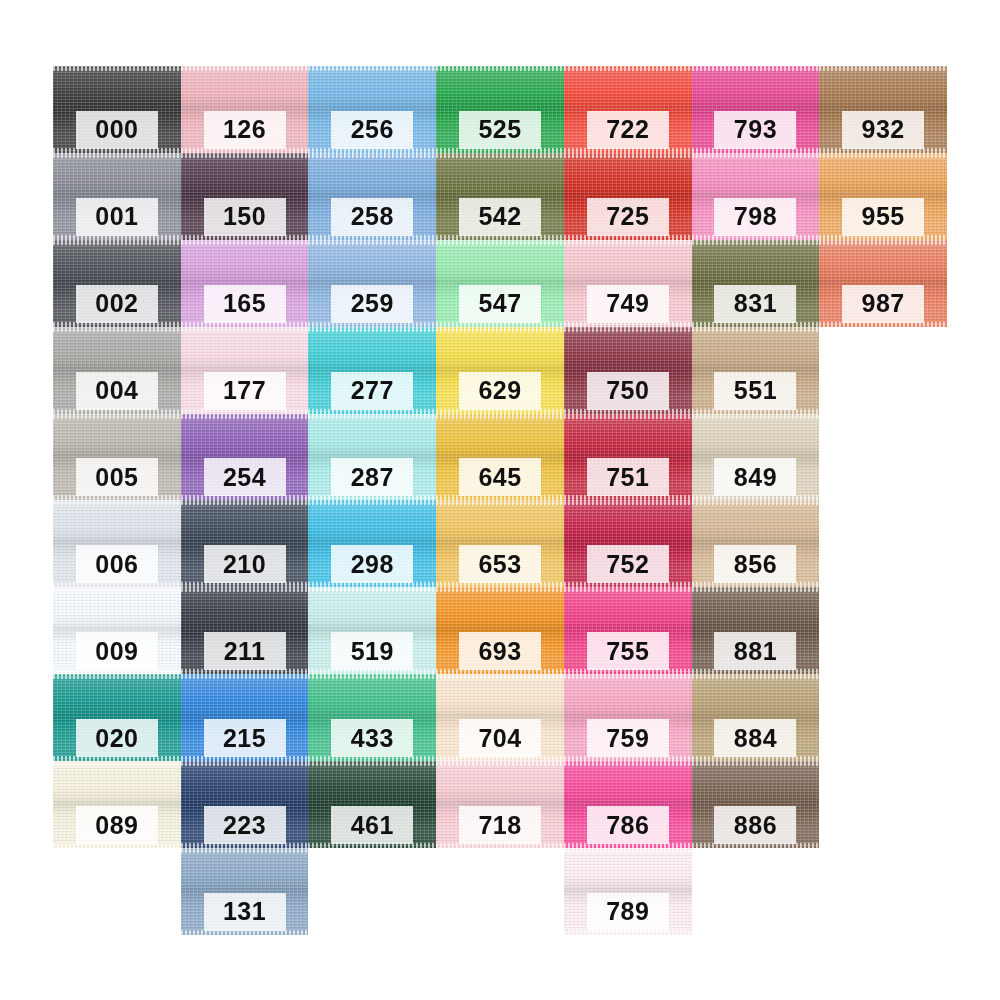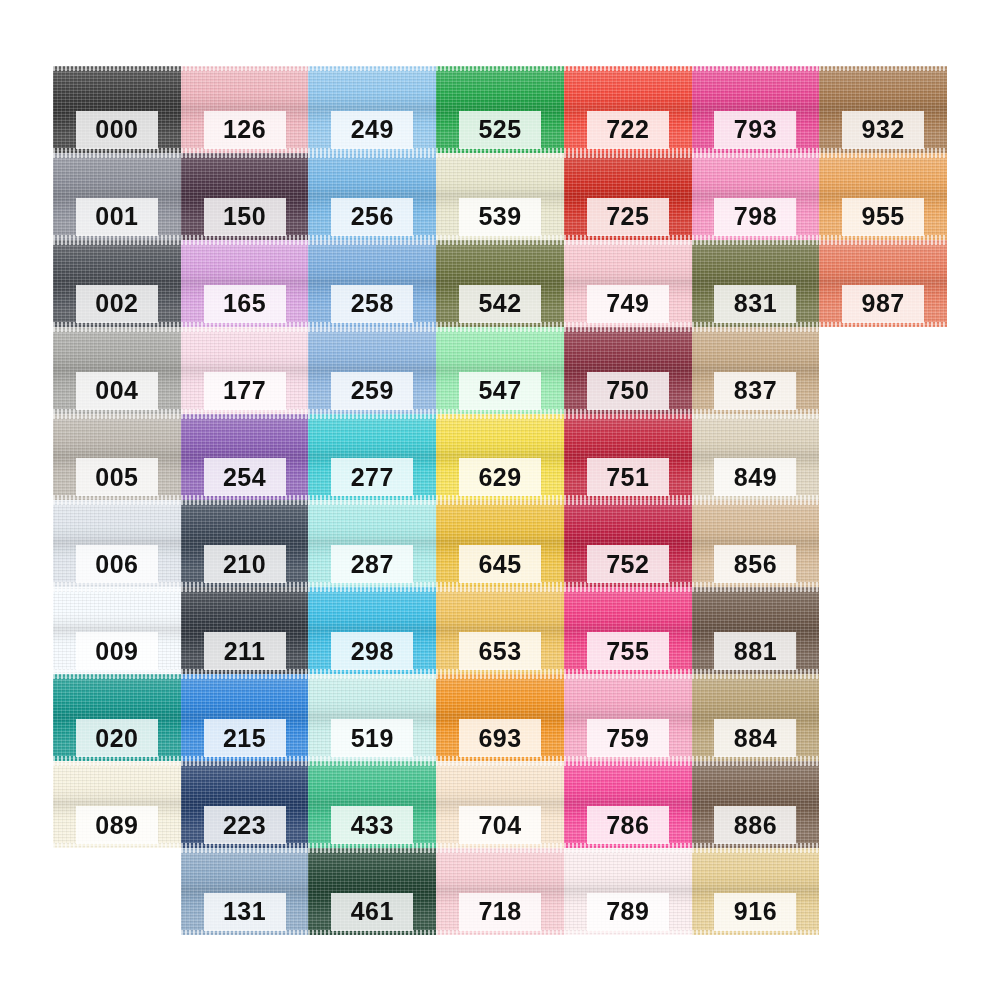--- a/index.html
+++ b/index.html
@@ -301,29 +301,20 @@
         <div class="swatch-fill" style="background: rgb(138, 168, 198);"></div>
         <div class="swatch-bands"></div>
         <div class="swatch-weave-h"></div>
         <div class="swatch-weave-v"></div>
         <div class="swatch-selvage top"></div>
         <div class="swatch-selvage bottom"></div>
         <div class="swatch-label">131</div>
       </div>
     </div>
     <div class="swatch-column">
-      <div class="swatch-cell" title="249">
-        <div class="swatch-fill" style="background: rgb(143, 199, 239);"></div>
-        <div class="swatch-bands"></div>
-        <div class="swatch-weave-h"></div>
-        <div class="swatch-weave-v"></div>
-        <div class="swatch-selvage top"></div>
-        <div class="swatch-selvage bottom"></div>
-        <div class="swatch-label">249</div>
-      </div>
       <div class="swatch-cell" title="256">
         <div class="swatch-fill" style="background: rgb(116, 183, 232);"></div>
         <div class="swatch-bands"></div>
         <div class="swatch-weave-h"></div>
         <div class="swatch-weave-v"></div>
         <div class="swatch-selvage top"></div>
         <div class="swatch-selvage bottom"></div>
         <div class="swatch-label">256</div>
       </div>
       <div class="swatch-cell" title="258">
@@ -402,29 +393,20 @@
     <div class="swatch-column">
       <div class="swatch-cell" title="525">
         <div class="swatch-fill" style="background: rgb(34, 168, 74);"></div>
         <div class="swatch-bands"></div>
         <div class="swatch-weave-h"></div>
         <div class="swatch-weave-v"></div>
         <div class="swatch-selvage top"></div>
         <div class="swatch-selvage bottom"></div>
         <div class="swatch-label">525</div>
       </div>
-      <div class="swatch-cell" title="539">
-        <div class="swatch-fill" style="background: rgb(233, 231, 204);"></div>
-        <div class="swatch-bands"></div>
-        <div class="swatch-weave-h"></div>
-        <div class="swatch-weave-v"></div>
-        <div class="swatch-selvage top"></div>
-        <div class="swatch-selvage bottom"></div>
-        <div class="swatch-label">539</div>
-      </div>
       <div class="swatch-cell" title="542">
         <div class="swatch-fill" style="background: rgb(110, 117, 64);"></div>
         <div class="swatch-bands"></div>
         <div class="swatch-weave-h"></div>
         <div class="swatch-weave-v"></div>
         <div class="swatch-selvage top"></div>
         <div class="swatch-selvage bottom"></div>
         <div class="swatch-label">542</div>
       </div>
       <div class="swatch-cell" title="547">
@@ -611,21 +593,21 @@
         <div class="swatch-selvage bottom"></div>
         <div class="swatch-label">831</div>
       </div>
       <div class="swatch-cell" title="837">
         <div class="swatch-fill" style="background: rgb(201, 171, 134);"></div>
         <div class="swatch-bands"></div>
         <div class="swatch-weave-h"></div>
         <div class="swatch-weave-v"></div>
         <div class="swatch-selvage top"></div>
         <div class="swatch-selvage bottom"></div>
-        <div class="swatch-label">837</div>
+        <div class="swatch-label">551</div>
       </div>
       <div class="swatch-cell" title="849">
         <div class="swatch-fill" style="background: rgb(221, 210, 187);"></div>
         <div class="swatch-bands"></div>
         <div class="swatch-weave-h"></div>
         <div class="swatch-weave-v"></div>
         <div class="swatch-selvage top"></div>
         <div class="swatch-selvage bottom"></div>
         <div class="swatch-label">849</div>
       </div>
@@ -657,29 +639,20 @@
         <div class="swatch-label">884</div>
       </div>
       <div class="swatch-cell" title="886">
         <div class="swatch-fill" style="background: rgb(123, 99, 81);"></div>
         <div class="swatch-bands"></div>
         <div class="swatch-weave-h"></div>
         <div class="swatch-weave-v"></div>
         <div class="swatch-selvage top"></div>
         <div class="swatch-selvage bottom"></div>
         <div class="swatch-label">886</div>
-      </div>
-      <div class="swatch-cell" title="916">
-        <div class="swatch-fill" style="background: rgb(232, 207, 146);"></div>
-        <div class="swatch-bands"></div>
-        <div class="swatch-weave-h"></div>
-        <div class="swatch-weave-v"></div>
-        <div class="swatch-selvage top"></div>
-        <div class="swatch-selvage bottom"></div>
-        <div class="swatch-label">916</div>
       </div>
     </div>
     <div class="swatch-column">
       <div class="swatch-cell" title="932">
         <div class="swatch-fill" style="background: rgb(167, 121, 78);"></div>
         <div class="swatch-bands"></div>
         <div class="swatch-weave-h"></div>
         <div class="swatch-weave-v"></div>
         <div class="swatch-selvage top"></div>
         <div class="swatch-selvage bottom"></div>

